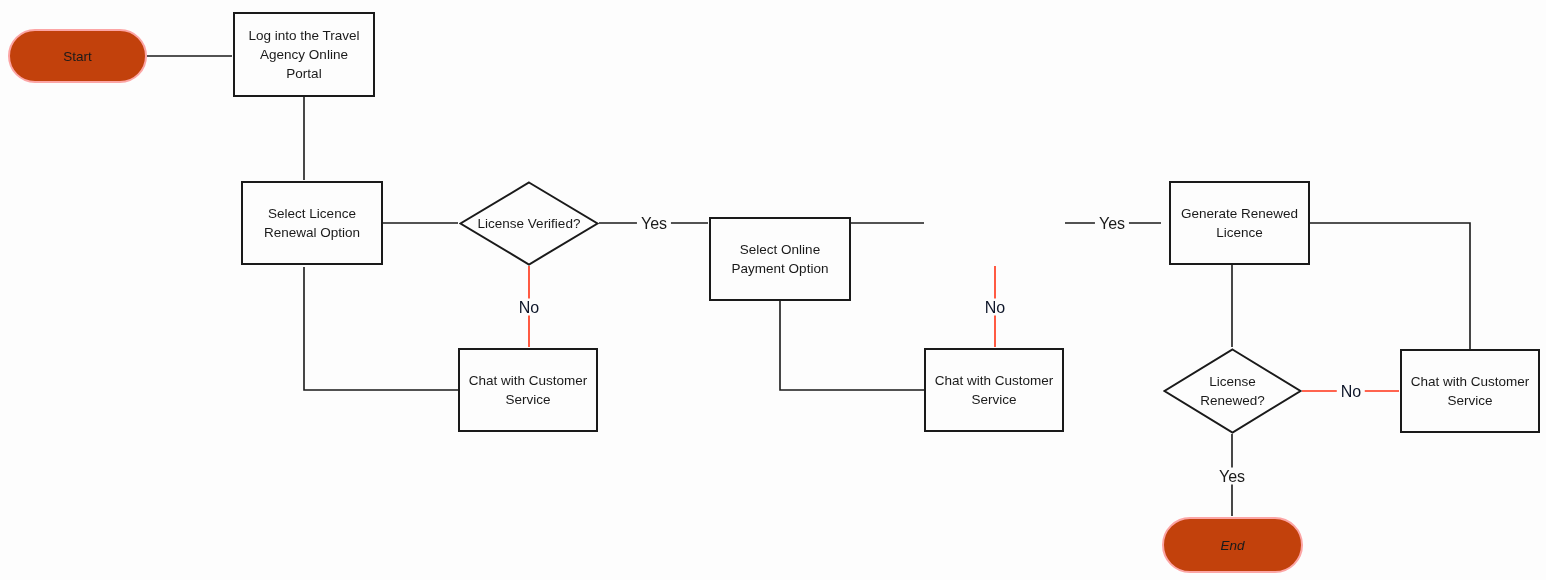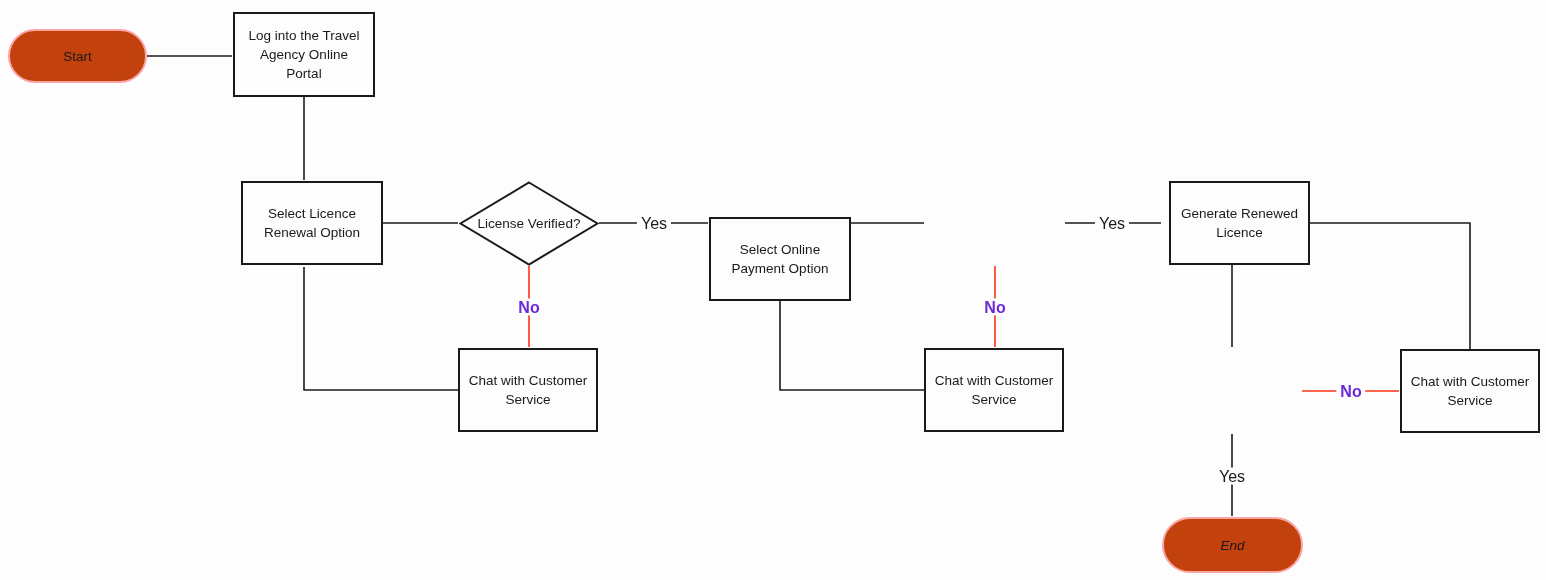--- a/index.html
+++ b/index.html
@@ -78,21 +78,21 @@
     position: absolute;
     transform: translate(-50%, -50%);
     background: #fdfdfd;
     padding: 0 4px;
     font-size: 16px;
     line-height: 17px;
     z-index: 3;
     white-space: nowrap;
   }
   .edge-label.yes { color: #1a1a1a; }
-  .edge-label.no  { color: #6d28d9; font-weight: 700; }
+  .edge-label.no  { color: #0f172a; font-weight: 400; }
 </style>
 </head>
 <body>
 
 <div id="canvas">
 
   <svg id="edges-layer" viewBox="0 0 1546 580" xmlns="http://www.w3.org/2000/svg">
     <defs>
       <marker id="arrow-black" markerUnits="userSpaceOnUse" markerWidth="13" markerHeight="10" refX="12" refY="5" orient="auto">
         <path d="M 0 0 L 13 5 L 0 10 Z" fill="#1a1a1a" stroke="none"></path>
@@ -147,20 +147,26 @@
 
 
   <div class="node process" style="left:924px;top:348px;width:140px;height:84px;">
     <span class="node-label">Chat with Customer Service</span>
   </div>
 
   <div class="node process" style="left:1162px;top:181px;width:141px;height:84px;margin-left:7px;">
     <span class="node-label">Generate Renewed Licence</span>
   </div>
 
+  <div class="node decision" style="left:1163px;top:348px;width:139px;height:86px;">
+    <svg class="diamond-shape" viewBox="0 0 139 86" preserveAspectRatio="none">
+      <polygon points="69.5,1.5 137.5,43 69.5,84.5 1.5,43"></polygon>
+    </svg>
+    <span class="node-label narrow">License Renewed?</span>
+  </div>
 
   <div class="node process" style="left:1400px;top:349px;width:140px;height:84px;">
     <span class="node-label">Chat with Customer Service</span>
   </div>
 
   <div class="node terminator" style="left:1162px;top:517px;width:141px;height:56px;font-style:italic;">
     <span class="node-label">End</span>
   </div>
 
   <span class="edge-label yes" style="left:654px;top:223px;">Yes</span>

